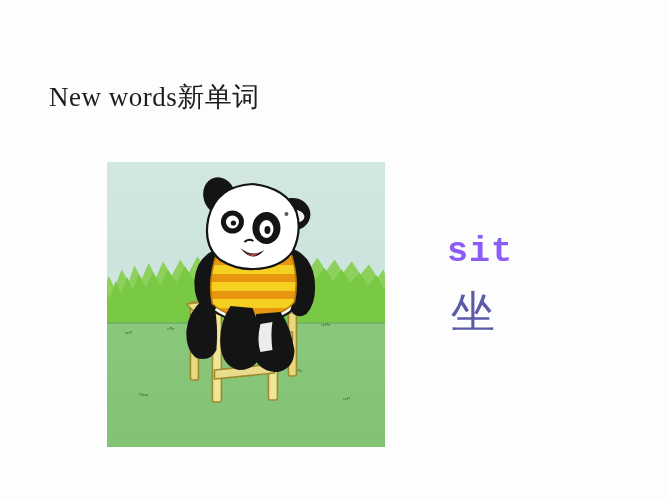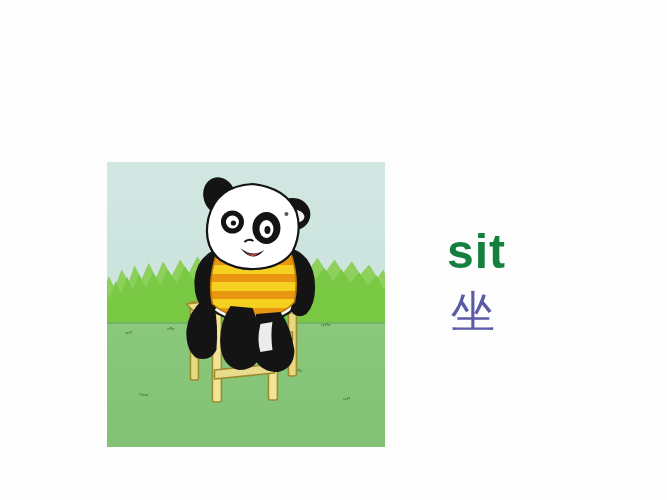--- a/index.html
+++ b/index.html
@@ -117,41 +117,42 @@
   .panda svg { display:block; width:100%; height:100%; }
 
   
   .word-block {
     position: absolute;
     left: 447px;
     top: 226px;
     width: 160px;
   }
   .word-en {
-    font-family: Liberation Sans, sans-serif;
-    font-size: 48px;
+    font-family: Liberation Mono, monospace;
+    font-size: 35px;
     font-weight: bold;
-    color: #15803d;
+    color: #8b5cf6;
     line-height: 52px;
     letter-spacing: 1px;
   }
   .word-zh {
     font-family: "DejaVu Sans", "Liberation Sans", sans-serif;
     font-size: 44px;
     color: #5a5aa8;
     line-height: 56px;
     margin-top: 6px;
     margin-left: 4px;
   }
 </style>
 </head>
 <body>
 
 <div class="slide">
 
+  <div class="slide-title">New words新单词</div>
 
   <div class="picture">
 
     <div class="sky"></div>
     <div class="bush-back"></div>
     <div class="bush-front"></div>
     <div class="ground"></div>
     <div class="ground-line"></div>
 
     <div class="tuft" style="left:18px;  top:170px;">“″ˮ</div>

